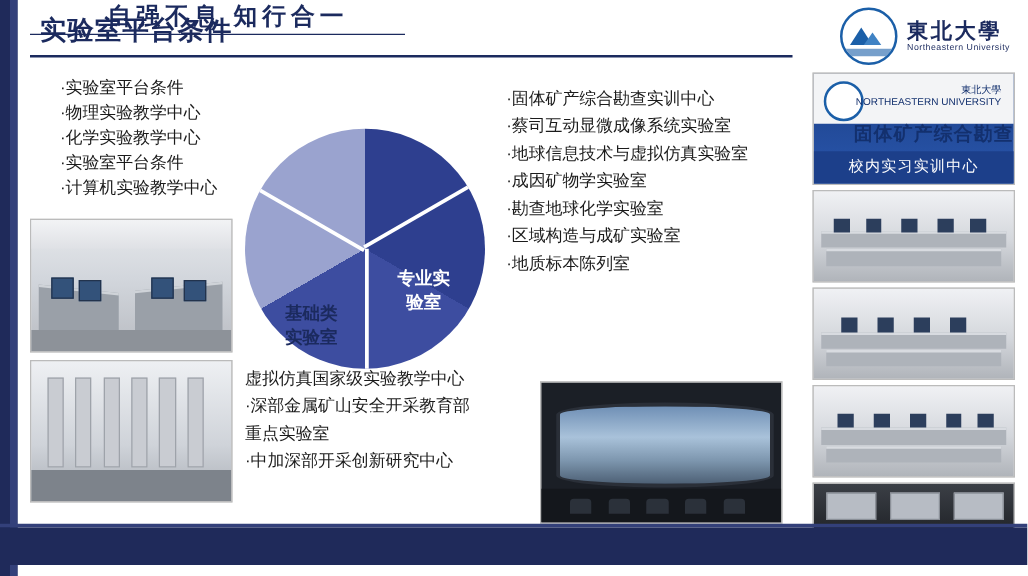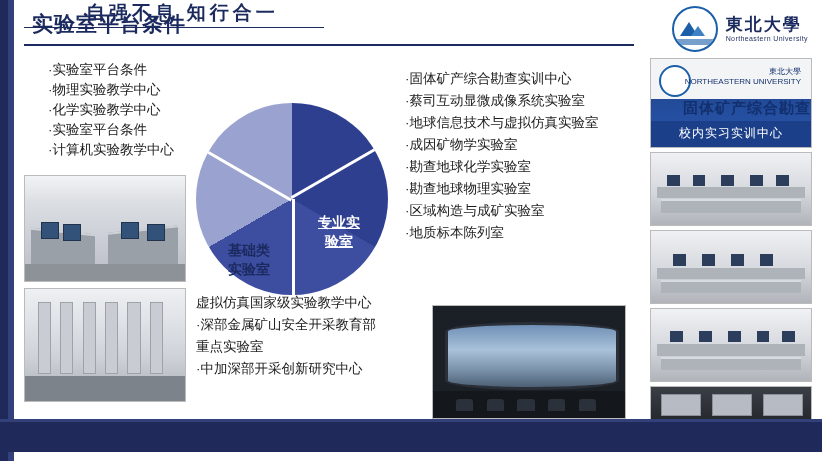--- a/index.html
+++ b/index.html
@@ -154,21 +154,21 @@
   .pie-label {
     position: absolute;
     color: #ffffff;
     font-size: 14px;
     font-weight: bold;
     text-align: center;
     line-height: 19px;
     width: 70px;
   }
   #pie-label-0 { left: 18px;  top: 138px; color: #1b2a5e; }
-  #pie-label-1 { left: 108px; top: 110px; text-decoration: underline; }
+  #pie-label-1 { left: 108px; top: 110px; }
   #pie-label-2 { left: 60px;  top: 224px; font-style: italic; }
   
   .photo {
     position: absolute;
     background: #d8d8d8;
     overflow: hidden;
     border: 1px solid #bbbbbb;
   }
   .ph-lab1 { left: 24px;  top: 175px; width: 160px; height: 105px; }
   .ph-lab2 { left: 24px;  top: 288px; width: 160px; height: 112px; }
@@ -343,21 +343,20 @@
     <div>·实验室平台条件</div>
     <div>·计算机实验教学中心</div>
   </div>
 
   <div class="bullets" id="mid-bullets">
     <div>·固体矿产综合勘查实训中心</div>
     <div>·蔡司互动显微成像系统实验室</div>
     <div>·地球信息技术与虚拟仿真实验室</div>
     <div>·成因矿物学实验室</div>
     <div>·勘查地球化学实验室</div>
-    <div>·勘查地球物理实验室</div>
     <div>·区域构造与成矿实验室</div>
     <div>·地质标本陈列室</div>
   </div>
 
   <div class="bullets" id="bottom-bullets">
     <div>  虚拟仿真国家级实验教学中心</div>
     <div>·深部金属矿山安全开采教育部</div>
     <div>  重点实验室</div>
     <div>·中加深部开采创新研究中心</div>
   </div>

